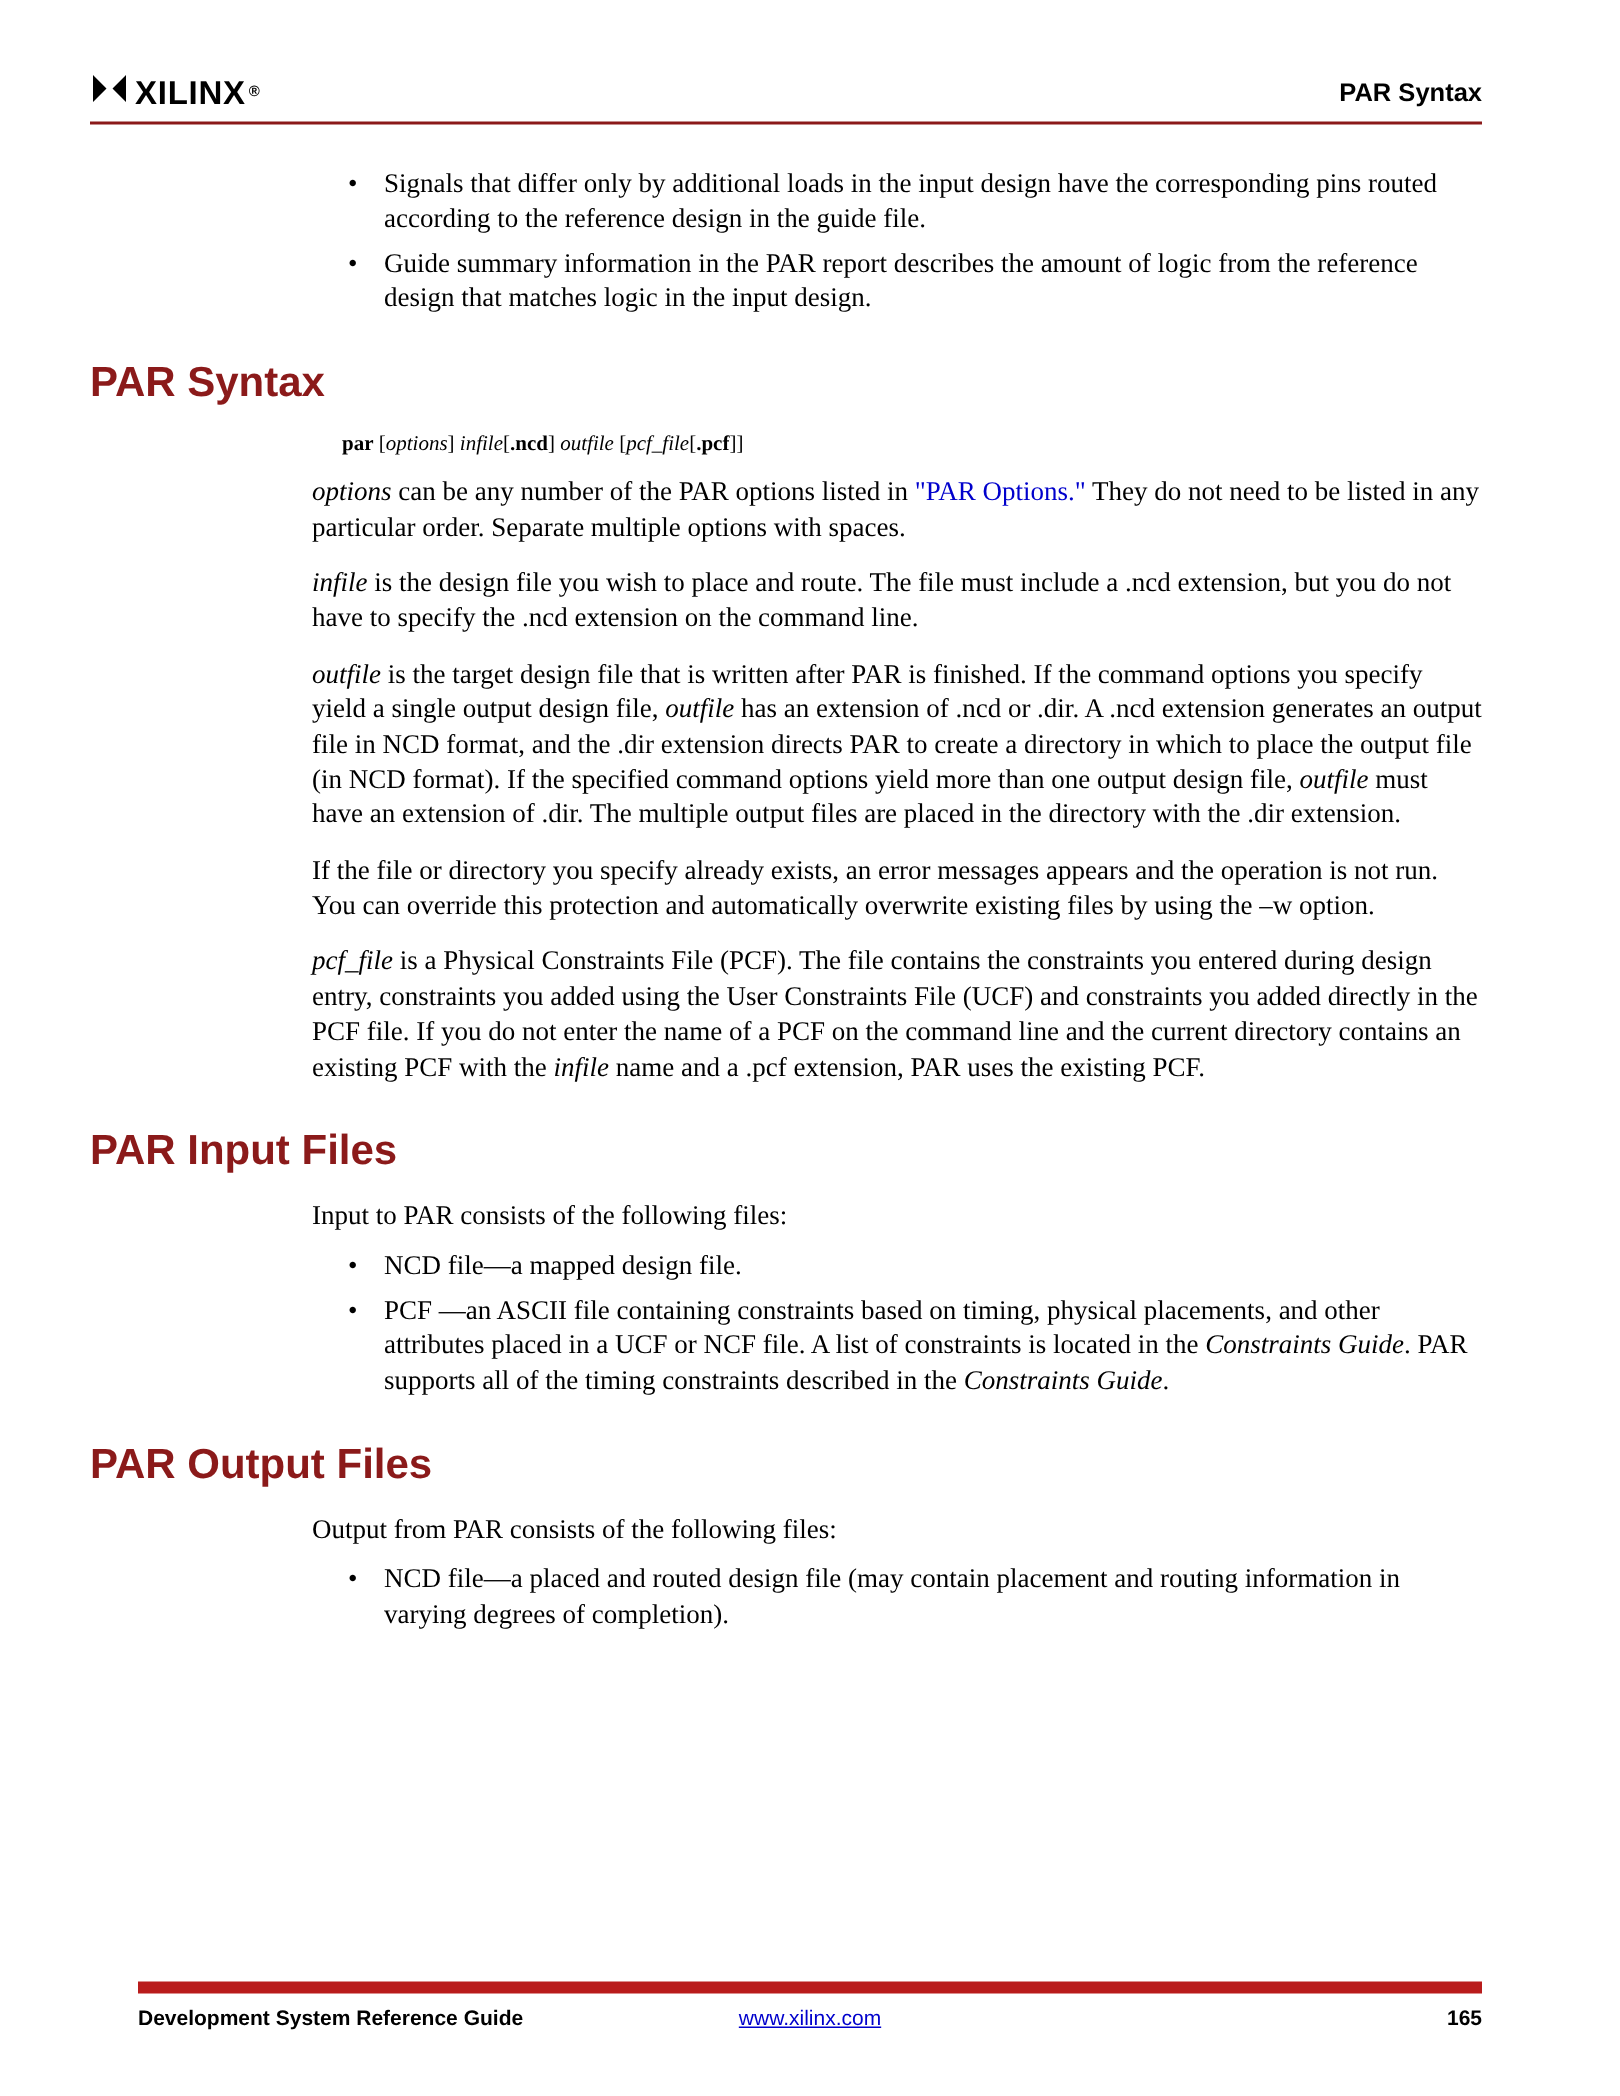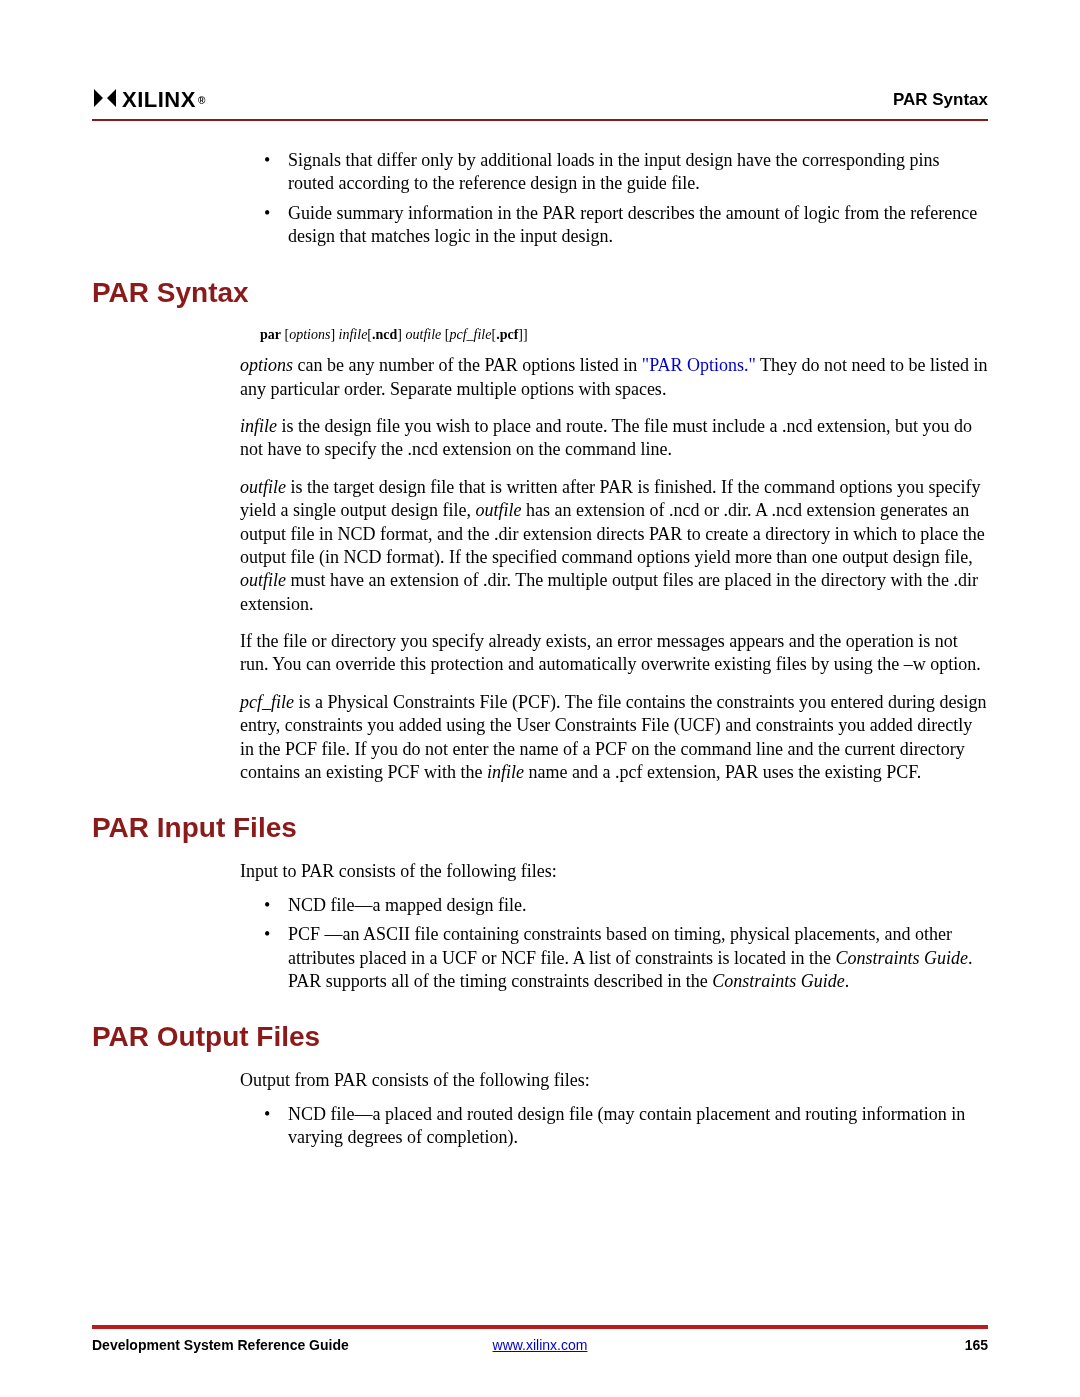--- a/index.html
+++ b/index.html
@@ -5,22 +5,21 @@
   * { margin: 0; padding: 0; box-sizing: border-box; }
   body {
     font-family: "Palatino Linotype", "Book Antiqua", Palatino, Georgia, serif;
     background: #ffffff;
     width: 1080px;
     height: 1397px;
     position: relative;
     color: #000;
   }
   .page {
-    padding: 48px 92px 0 92px;
-    margin-top: 39px;
+    padding: 48px 92px 0 60px;
   }
   .header-row {
     display: flex;
     justify-content: space-between;
     align-items: center;
     margin-bottom: 6px;
   }
   .logo {
     display: flex;
     align-items: center;
@@ -97,21 +96,21 @@
     line-height: 1.4;
   }
   .syntax-line .kw { font-weight: bold; font-style: normal; }
   .syntax-line .it { font-style: italic; }
   em.term { font-style: italic; }
   .footer {
     position: absolute;
     bottom: 44px;
     left: 92px;
     right: 92px;
-    border-top: 4px solid #b91c1c;
+    border-top: 8px solid #b91c1c;
     padding-top: 8px;
     display: flex;
     justify-content: space-between;
     font-family: Arial, Helvetica, sans-serif;
     font-size: 14px;
   }
   .footer-left { font-weight: bold; }
   .footer-center {
     position: absolute;
     left: 50%;

